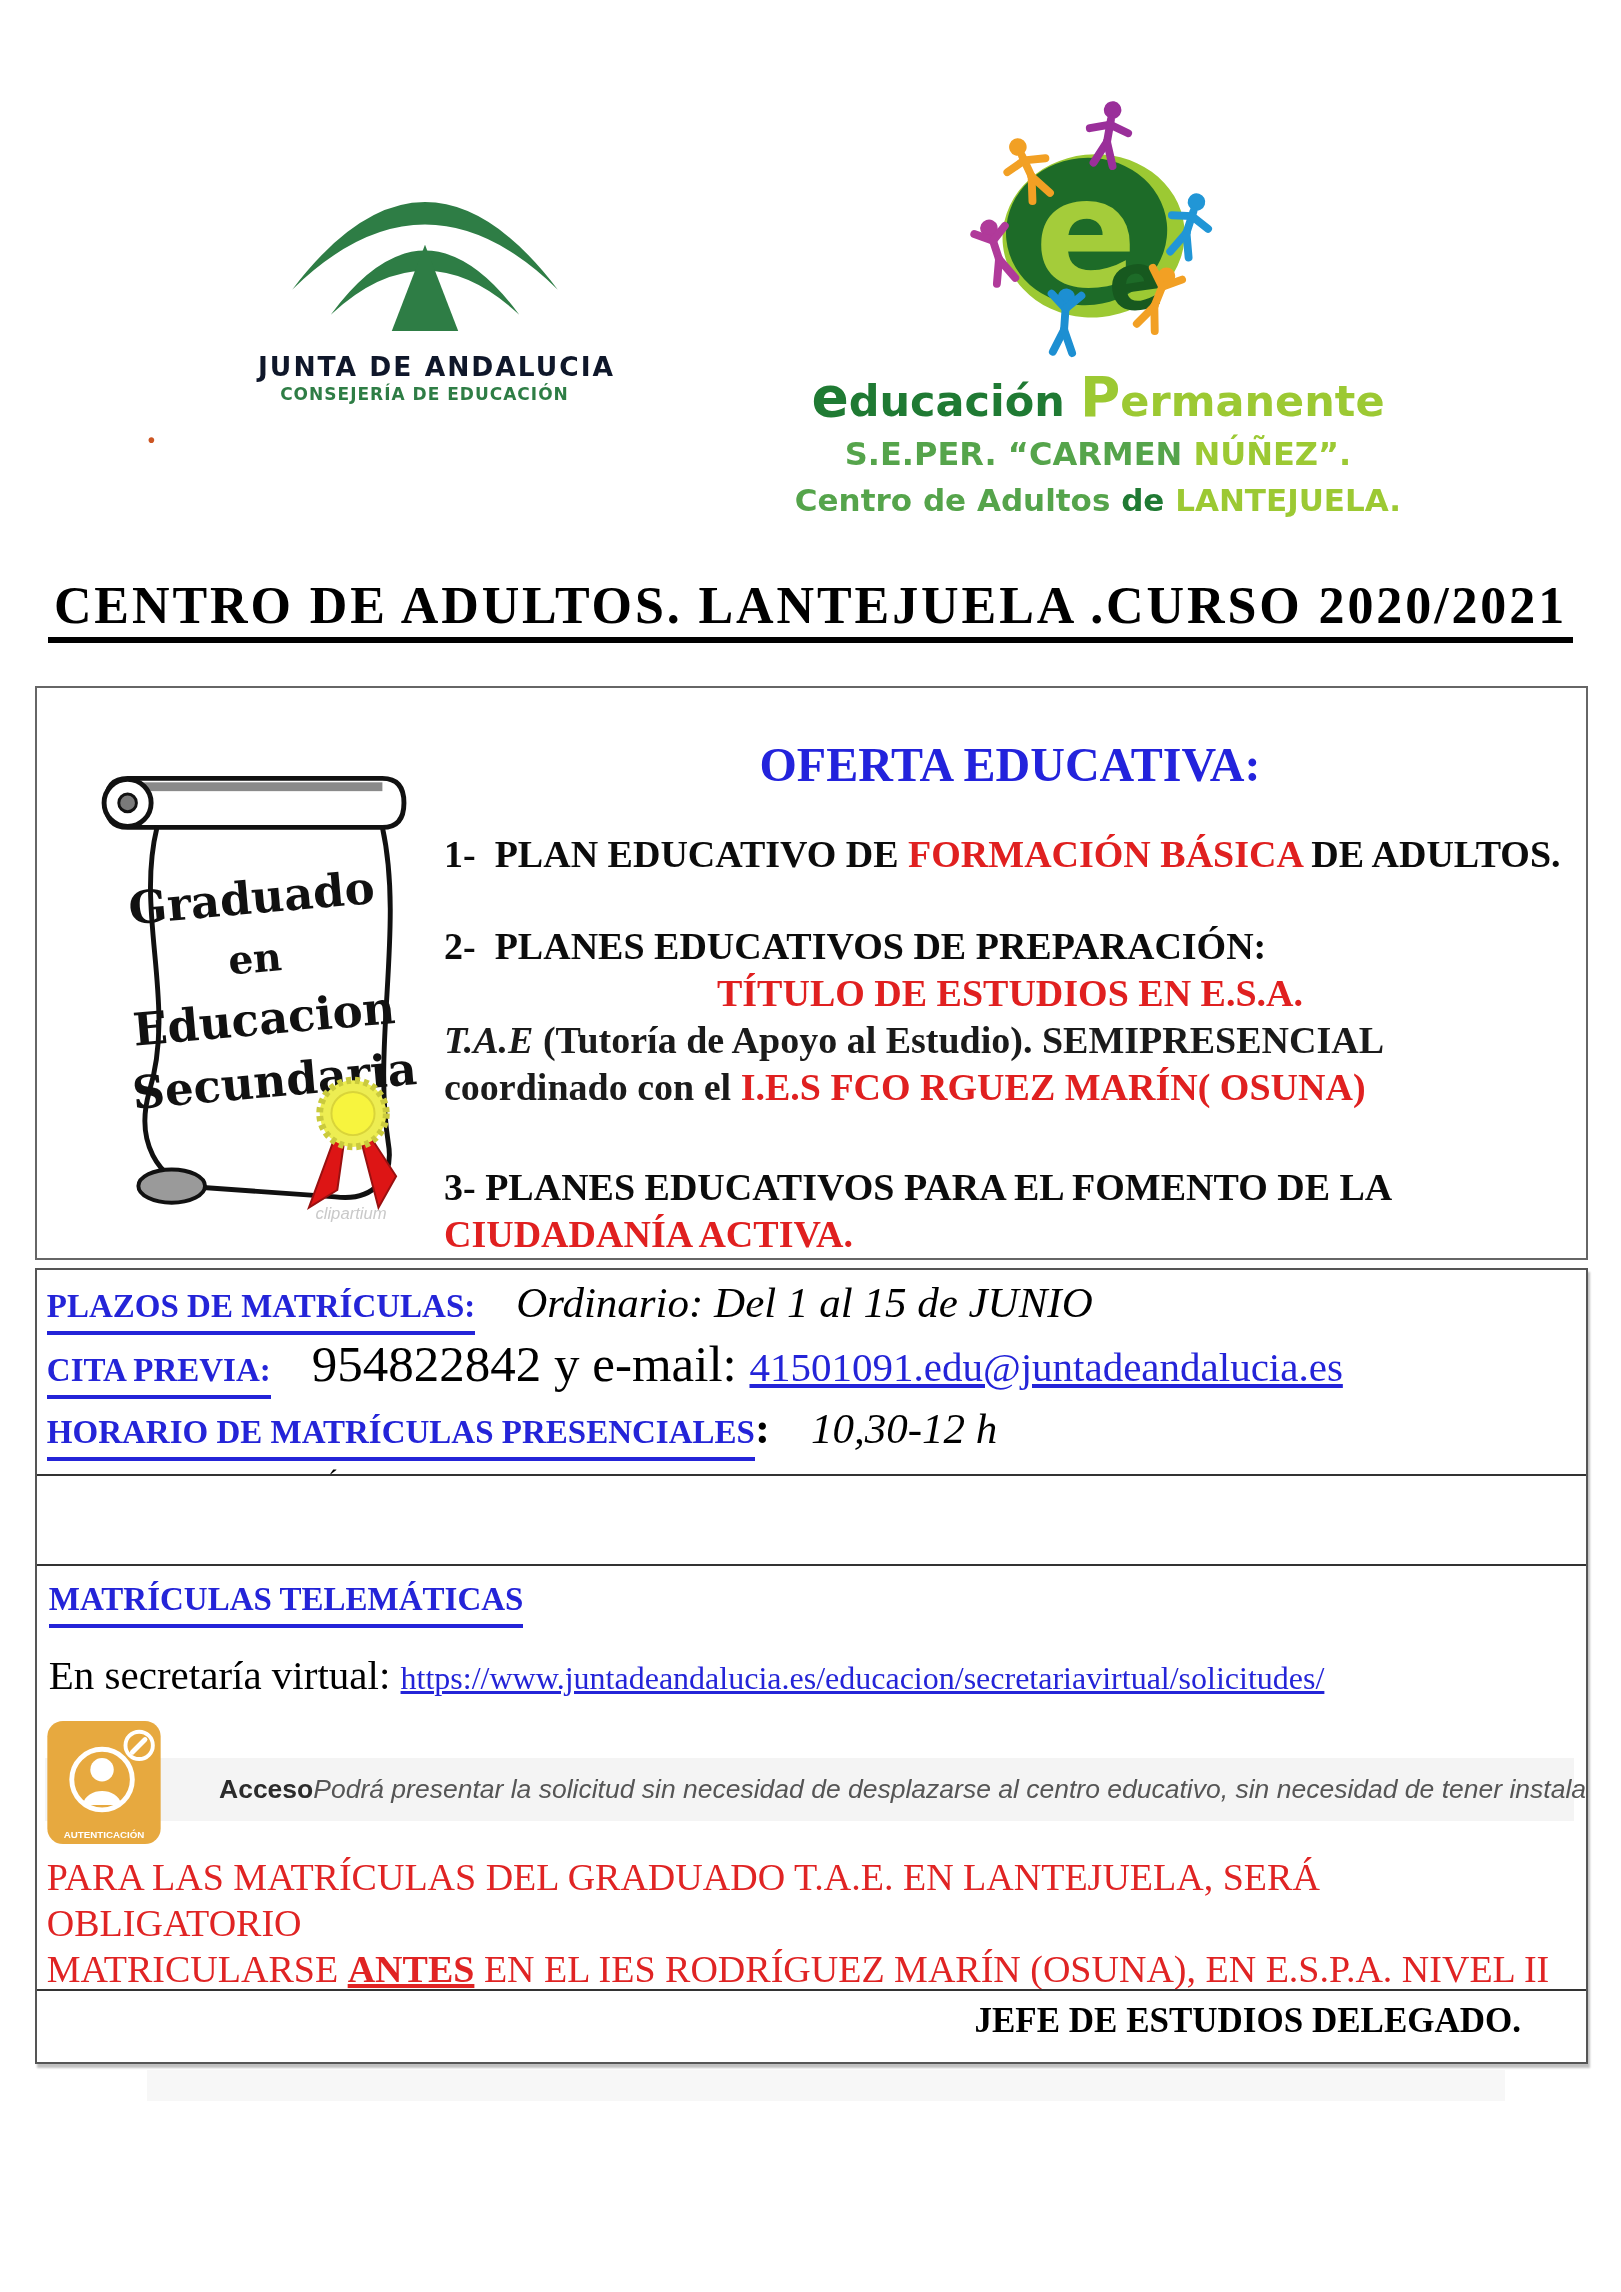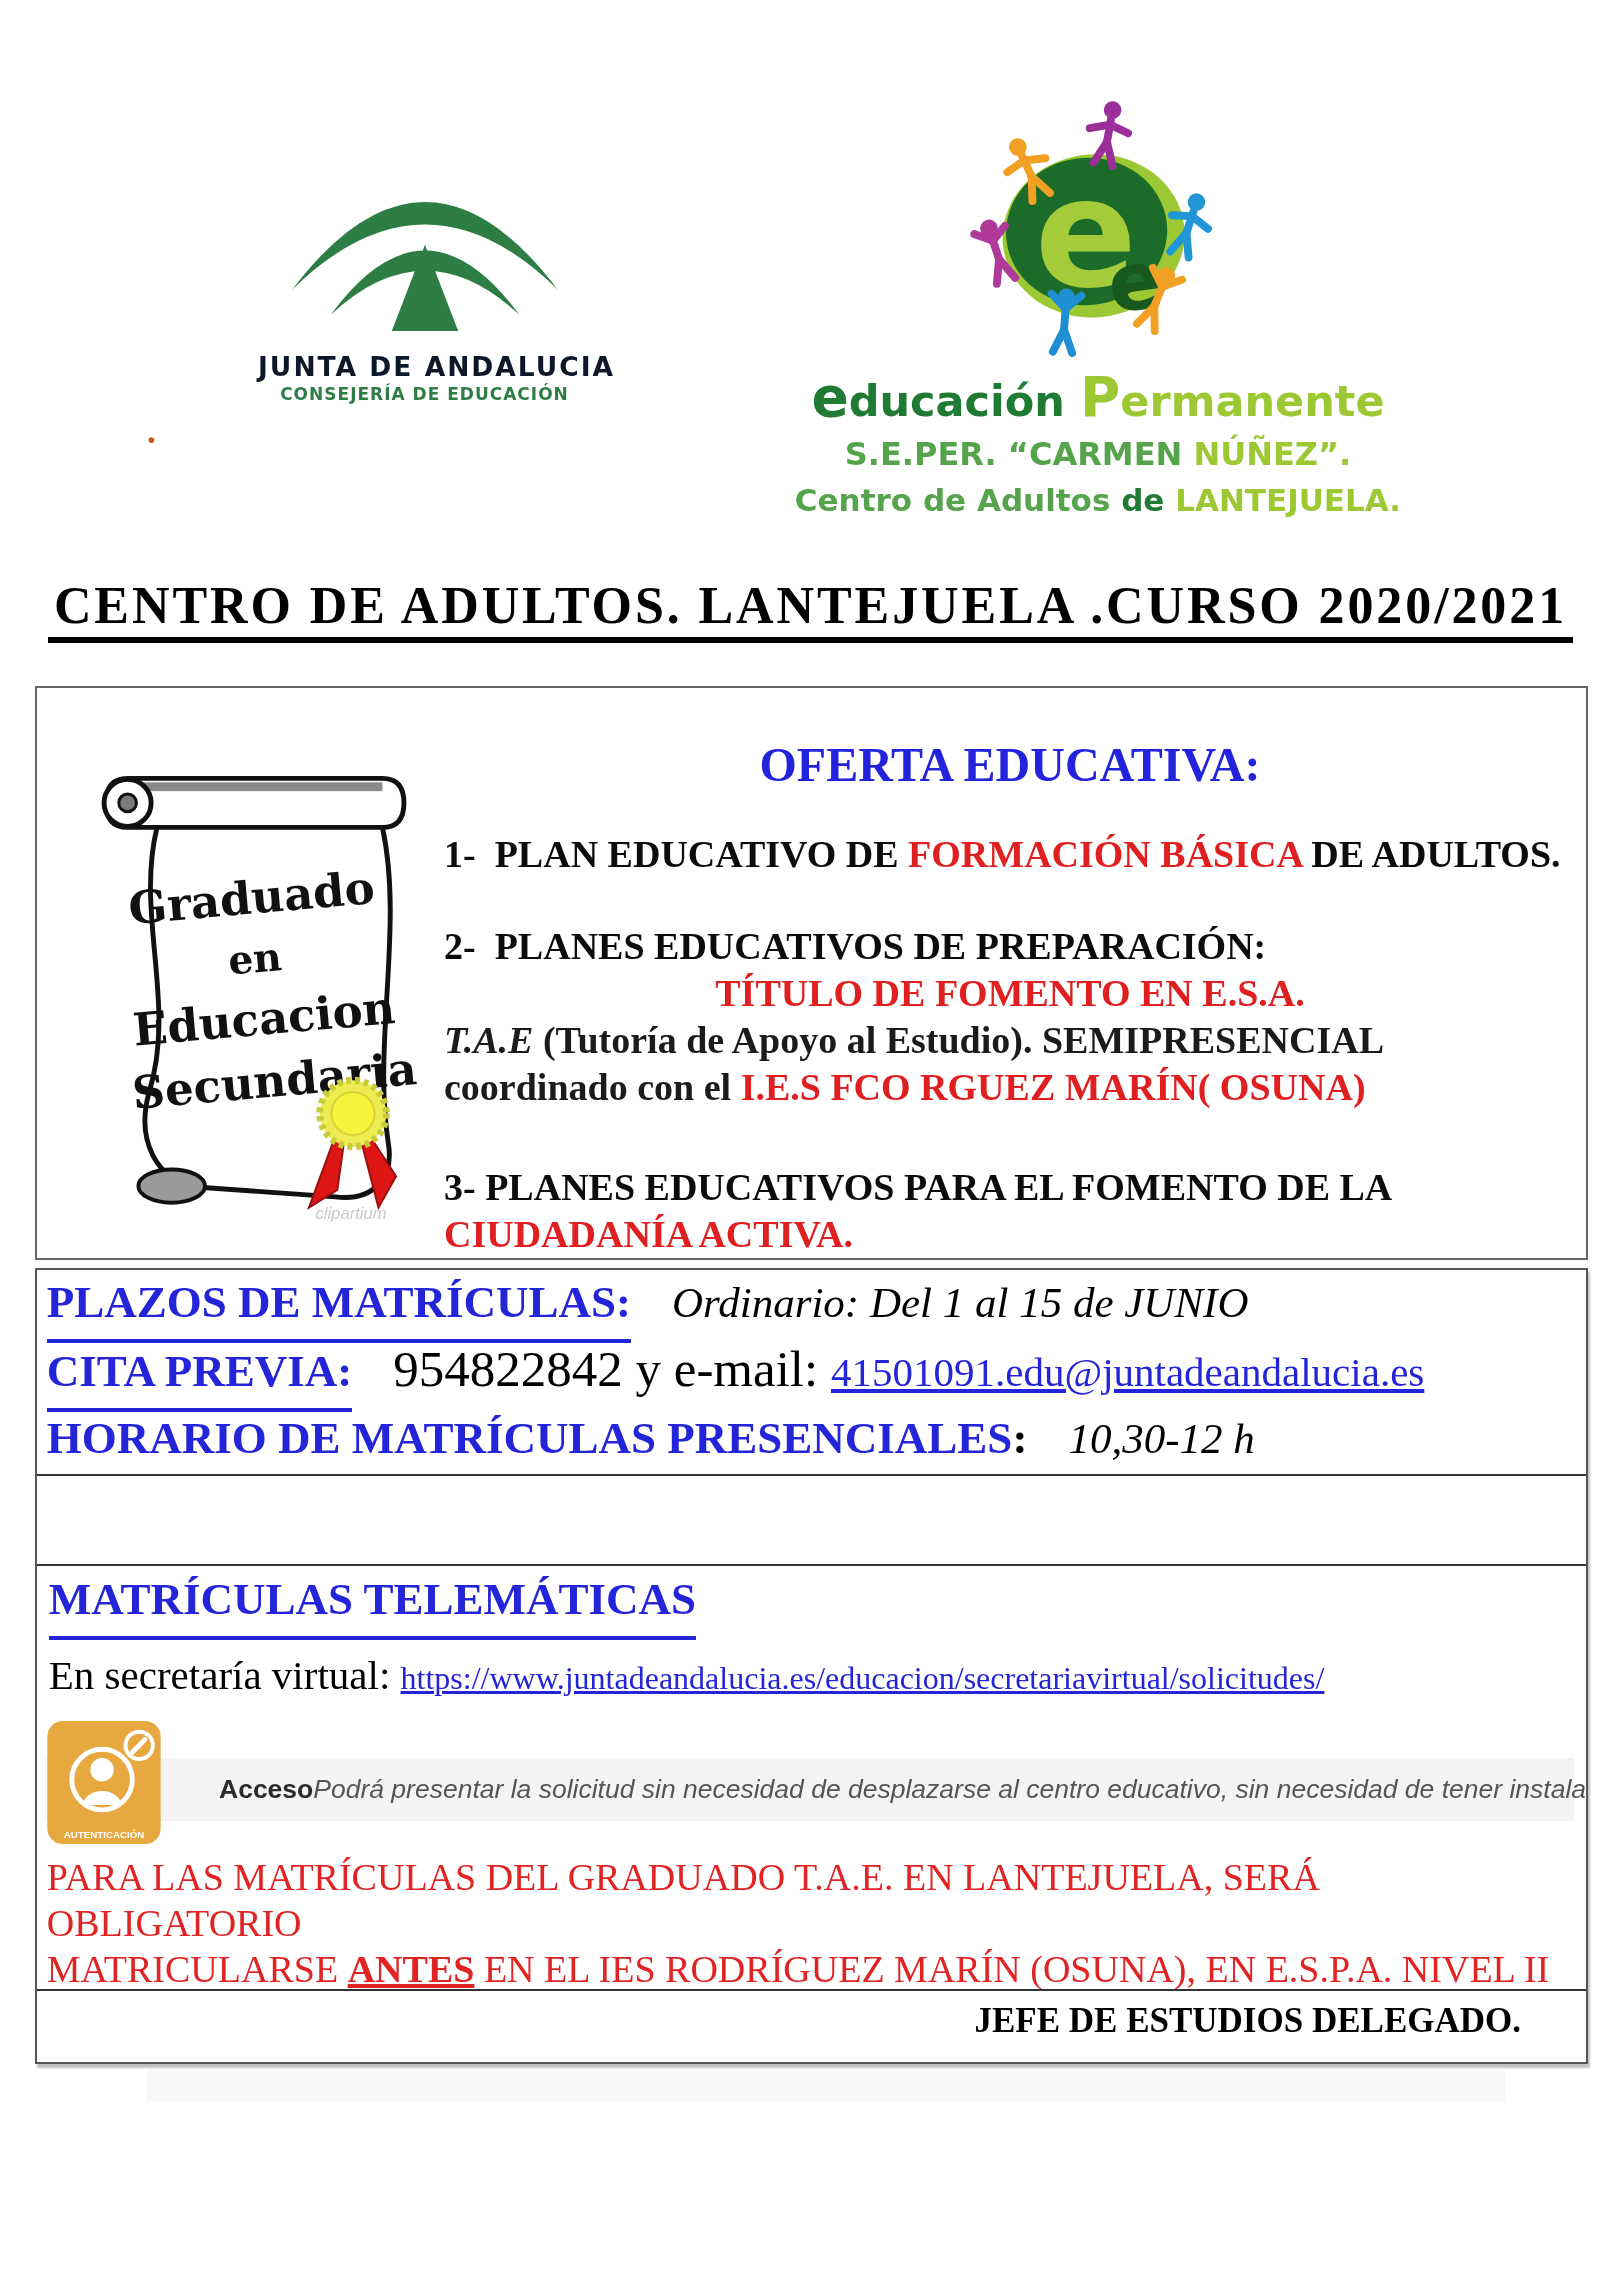--- a/index.html
+++ b/index.html
@@ -43,22 +43,22 @@
   .red { color:#e02020; }
   .titulo-line { text-align:center; }
   .tae-line { color:#1b1b1b; }
   .italic { font-style:italic; }
 
   
   .lower-box { left:35px; top:1268px; width:1553px; height:796px; border:2px solid #555;
                box-shadow:2px 3.9px 2px rgba(0,0,0,0.25); background:#fff; }
   .row-plazos { height:206px; border-bottom:2.9px solid #333; padding:5.9px 9.8px 0; overflow:hidden; }
   .pl-line { line-height:53px; white-space:nowrap; }
-  .blue-h { color:#2424d8; font-weight:bold; font-size:45px; display:inline-block;
-            border-bottom:4.9px solid #2424d8; padding-bottom:13px; line-height:47px; }
+  .blue-h { color:#2424d8; font-weight:bold; font-size:33px; display:inline-block;
+            border-bottom:4.9px solid #2424d8; padding-bottom:1px; line-height:47px; }
   .val-bi { font-weight:normal; font-style:italic; font-size:43px; margin-left:37px; }
   .val-plain { font-size:51px; margin-left:37px; }
   .link { color:#2424d8; text-decoration:underline; cursor:pointer; }
   .email-link { font-size:41px; }
   .colon-black { font-weight:bold; font-size:45px; }
   .addr-line { display:flex; justify-content:space-between; align-items:baseline;
                margin-top:3.9px; padding:0 3.9px; }
   .addr { font-size:30px; }
   .addr-note { font-weight:bold; font-style:italic; font-size:28px; padding-right:5.9px; }
   .row-empty { height:90px; border-bottom:2.9px solid #333; }
@@ -199,21 +199,21 @@
       <circle cx="300" cy="372" r="22" fill="#f7f43e" stroke="#d9d43a" stroke-width="2"></circle>
       <text x="298" y="480" font-size="17" font-style="italic" fill="#c9c9c9" text-anchor="middle" font-family="Liberation Sans, sans-serif">clipartium</text>
     </svg>
 
     <div class="abs oferta-text">
       <div class="of-heading">OFERTA EDUCATIVA:</div>
       <div class="of-item mb-lg">
         <span>1-&nbsp; PLAN EDUCATIVO DE </span><span class="red">FORMACIÓN BÁSICA</span><span> DE ADULTOS.</span>
       </div>
       <div class="of-item">2-&nbsp; PLANES EDUCATIVOS DE PREPARACIÓN:</div>
-      <div class="of-item titulo-line red">TÍTULO DE FOMENTO EN E.S.A.</div>
+      <div class="of-item titulo-line red">TÍTULO DE ESTUDIOS EN E.S.A.</div>
       <div class="of-item tae-line">
         <span class="italic">T.A.E</span><span> (Tutoría de Apoyo al Estudio). SEMIPRESENCIAL</span>
       </div>
       <div class="of-item tae-line mb-xl">
         <span>coordinado con el </span><span class="red">I.E.S FCO RGUEZ MARÍN( OSUNA)</span>
       </div>
       <div class="of-item">3- PLANES EDUCATIVOS PARA EL FOMENTO DE LA</div>
       <div class="of-item red">CIUDADANÍA ACTIVA.</div>
     </div>
   </div>

